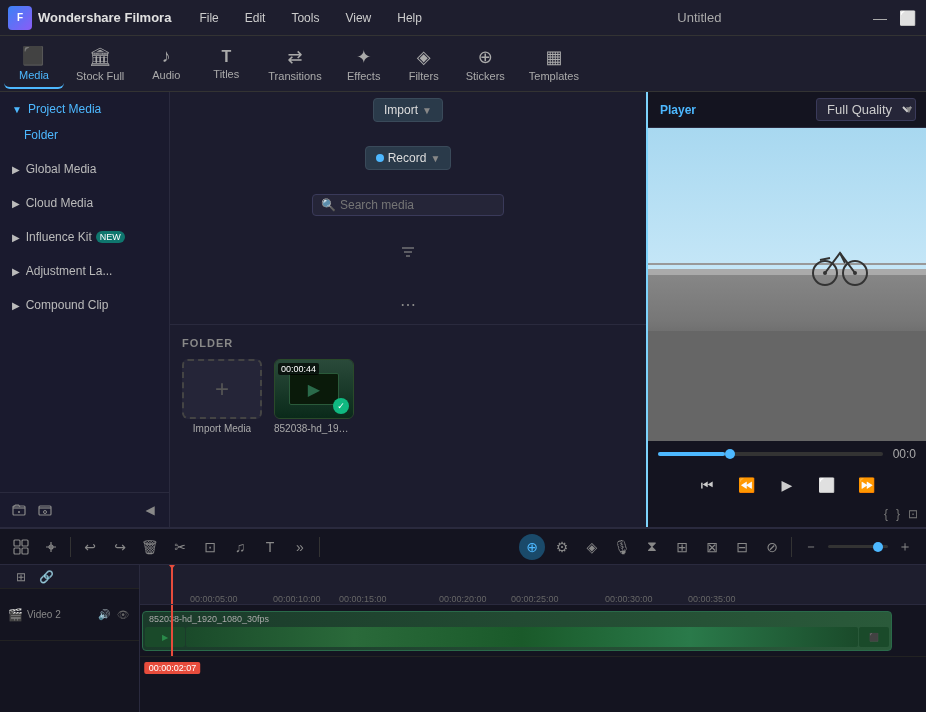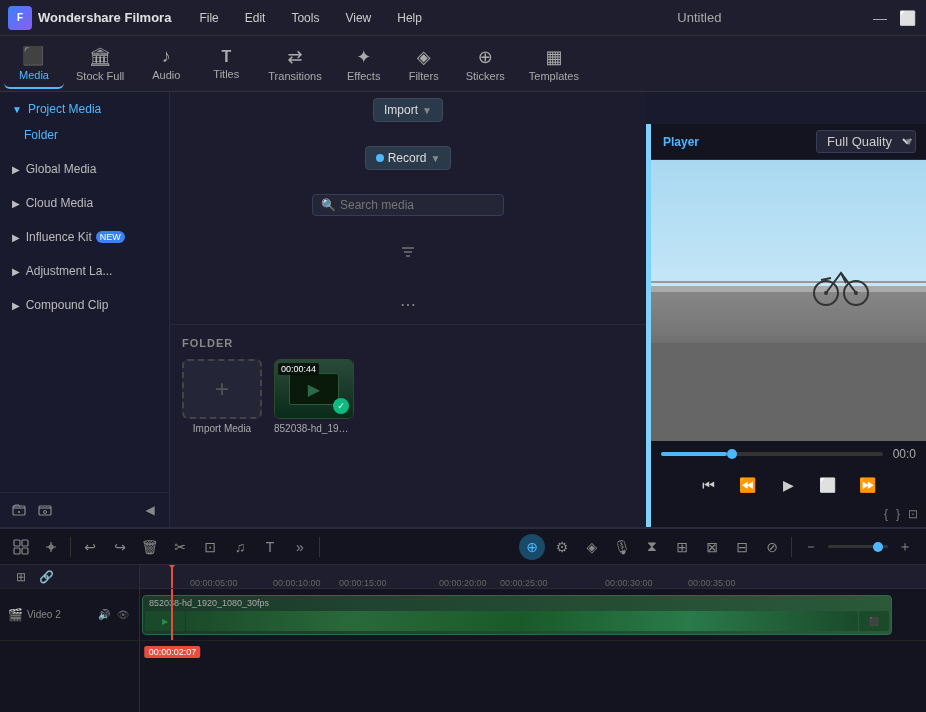--- a/index.html
+++ b/index.html
@@ -27,21 +27,21 @@
     #main { display: flex; height: calc(712px - 36px - 56px - 185px); }
 
     
     #left-panel { width: 170px; background: #1a1a2e; border-right: 1px solid #2a2a3e; overflow-y: auto; }
     .panel-section { padding: 4px 0; }
     .panel-section-header { display: flex; align-items: center; padding: 6px 12px; cursor: pointer; color: #bbb; font-size: 12px; }
     .panel-section-header .chevron { margin-right: 6px; font-size: 10px; }
     .panel-section-header.active { color: #4db8ff; }
     .folder-item { padding: 6px 24px; cursor: pointer; color: #4db8ff; font-size: 12px; }
     .badge { background: #e74c3c; color: white; font-size: 9px; padding: 1px 4px; border-radius: 8px; margin-left: 4px; }
-    .badge.new { background: #3b82f6; border-radius: 6px; }
+    .badge.new { background: #0f766e; border-radius: 6px; }
     #panel-bottom { display: flex; align-items: center; padding: 6px 8px; gap: 4px; border-top: 1px solid #2a2a3e; margin-top: auto; }
     #panel-bottom .pb-btn { width: 22px; height: 22px; display: flex; align-items: center; justify-content: center; color: #888; cursor: pointer; border-radius: 3px; }
     #panel-bottom .collapse-btn { margin-left: auto; }
 
     
     #media-panel { flex: 1; background: #1c1c2e; display: flex; flex-direction: column; }
     #media-toolbar { display: flex; align-items: center; padding: 6px 10px; gap: 24px; border-bottom: 1px solid #2a2a3e; flex-direction: column; }
     .import-btn { background: #2a3a4a; border: 1px solid #3a4a5a; color: #ddd; padding: 4px 10px; border-radius: 4px; cursor: pointer; display: flex; align-items: center; gap: 4px; font-size: 12px; }
     .record-btn { background: #2a3a4a; border: 1px solid #3a4a5a; color: #ddd; padding: 4px 10px; border-radius: 4px; cursor: pointer; display: flex; align-items: center; gap: 4px; font-size: 12px; }
     .record-btn .rec-dot { width: 8px; height: 8px; background: #4db8ff; border-radius: 50%; display: inline-block; }
@@ -56,21 +56,21 @@
     .media-grid { display: flex; flex-wrap: wrap; gap: 12px; }
     .media-item { display: flex; flex-direction: column; align-items: center; cursor: pointer; }
     .media-thumb { width: 80px; height: 60px; border-radius: 6px; display: flex; align-items: center; justify-content: center; position: relative; overflow: hidden; }
     .media-thumb.import { background: #252538; border: 2px dashed #444; }
     .media-thumb .plus-icon { font-size: 24px; color: #555; }
     .media-thumb .duration { position: absolute; top: 3px; left: 3px; background: rgba(0,0,0,0.7); color: white; font-size: 9px; padding: 1px 3px; border-radius: 2px; }
     .media-thumb .check { position: absolute; bottom: 4px; right: 4px; width: 16px; height: 16px; background: #10b981; border-radius: 50%; display: flex; align-items: center; justify-content: center; color: white; font-size: 9px; }
     .media-name { color: #aaa; font-size: 10px; margin-top: 4px; max-width: 80px; text-align: center; overflow: hidden; text-overflow: ellipsis; white-space: nowrap; }
 
     
-    #player-panel { width: 280px; background: #141420; border-left: 5px solid #7dd3fc; display: flex; flex-direction: column; margin-top: 32px; }
+    #player-panel { width: 280px; background: #141420; border-left: 2px solid #7dd3fc; display: flex; flex-direction: column; }
     #player-header { display: flex; align-items: center; padding: 6px 12px; border-bottom: 1px solid #2a2a3e; gap: 8px; }
     #player-header .player-tab { color: #4db8ff; font-size: 12px; font-weight: 600; }
     #player-header .quality-select { background: #252538; border: 1px solid #3a3a5a; color: #ccc; padding: 2px 6px; border-radius: 3px; font-size: 13px; margin-left: auto; cursor: pointer; }
     #player-video { flex: 1; background: #000; position: relative; overflow: hidden; }
     #player-controls-bar { padding: 6px 10px; display: flex; align-items: center; gap: 4px; }
     .timeline-slider { flex: 1; height: 4px; background: #333; border-radius: 2px; position: relative; }
     .timeline-progress { width: 30%; height: 100%; background: #4db8ff; border-radius: 2px; }
     .timeline-handle { width: 10px; height: 10px; background: #4db8ff; border-radius: 50%; position: absolute; top: -3px; left: 30%; }
     .time-display { color: #aaa; font-size: 12px; margin-left: 6px; }
     #player-buttons { display: flex; align-items: center; justify-content: center; padding: 4px 8px 8px; gap: 12px; }
@@ -90,21 +90,21 @@
     .zoom-handle { width: 10px; height: 10px; background: #4db8ff; border-radius: 50%; position: absolute; top: -3px; right: 5px; }
     #timeline-content { display: flex; flex: 1; overflow: hidden; }
     .tl-label-row { height: 32px; display: flex; align-items: center; padding: 0 8px; border-bottom: 1px solid #222; font-size: 10px; color: #777; }
     .tl-label-row.header { height: 24px; background: #1a1a2a; }
     .tl-track-label { width: 140px; background: #141420; border-right: 1px solid #2a2a3e; display: flex; flex-direction: column; }
     .track-label { height: 52px; display: flex; align-items: center; padding: 0 8px; border-bottom: 1px solid #222; gap: 4px; color: #888; font-size: 10px; }
     .track-label .track-icon { font-size: 12px; }
     .track-controls { display: flex; gap: 2px; margin-left: auto; }
     .track-ctrl-btn { width: 16px; height: 16px; display: flex; align-items: center; justify-content: center; color: #666; cursor: pointer; font-size: 10px; }
     #timeline-tracks { flex: 1; overflow-x: auto; position: relative; }
-    .tl-ruler { height: 24px; background: #1e1e2e; border-bottom: 1px solid #2a2a3e; position: relative; display: flex; align-items: flex-end; padding-bottom: 2px; }
+    .tl-ruler { height: 40px; background: #1e1e2e; border-bottom: 1px solid #2a2a3e; position: relative; display: flex; align-items: flex-end; padding-bottom: 2px; }
     .ruler-tick { position: absolute; bottom: 0; color: #666; font-size: 9px; }
     .tl-track-area { height: 52px; position: relative; border-bottom: 1px solid #222; }
     .tl-clip { position: absolute; height: 40px; top: 6px; border-radius: 4px; overflow: hidden; cursor: pointer; }
     .tl-clip.video { background: linear-gradient(90deg, #1a3a2a, #2a5a3a); border: 1px solid #2a6a4a; }
     .tl-clip-label { padding: 2px 6px; font-size: 9px; color: #aaa; white-space: nowrap; overflow: hidden; }
     .playhead { position: absolute; top: 0; bottom: 0; width: 2px; background: #e74c3c; z-index: 10; }
     .playhead-marker { position: absolute; top: -4px; left: -5px; width: 0; height: 0; border-left: 6px solid transparent; border-right: 6px solid transparent; border-top: 8px solid #e74c3c; }
     .timestamp-tooltip { background: #e74c3c; color: white; font-size: 9px; padding: 1px 4px; border-radius: 2px; position: absolute; bottom: -18px; left: 50%; transform: translateX(-50%); white-space: nowrap; }
 
     
@@ -424,21 +424,21 @@
       <div class="tl-ruler">
 
         <div class="playhead" style="left: calc(4% + 0px);">
           <div class="playhead-marker"></div>
         </div>
 
         <span class="ruler-tick" style="left:50px;">00:00:05:00</span>
         <span class="ruler-tick" style="left:133px;">00:00:10:00</span>
         <span class="ruler-tick" style="left:199px;">00:00:15:00</span>
         <span class="ruler-tick" style="left:299px;">00:00:20:00</span>
-        <span class="ruler-tick" style="left:360px;">00:00:25:00</span>
+        <span class="ruler-tick" style="left:371px;">00:00:25:00</span>
         <span class="ruler-tick" style="left:465px;">00:00:30:00</span>
         <span class="ruler-tick" style="left:548px;">00:00:35:00</span>
       </div>
 
       <div class="tl-track-area">
 
         <div class="playhead" style="left: calc(4% + 0px);">
           <div class="timestamp-tooltip">00:00:02:07</div>
         </div>
 

